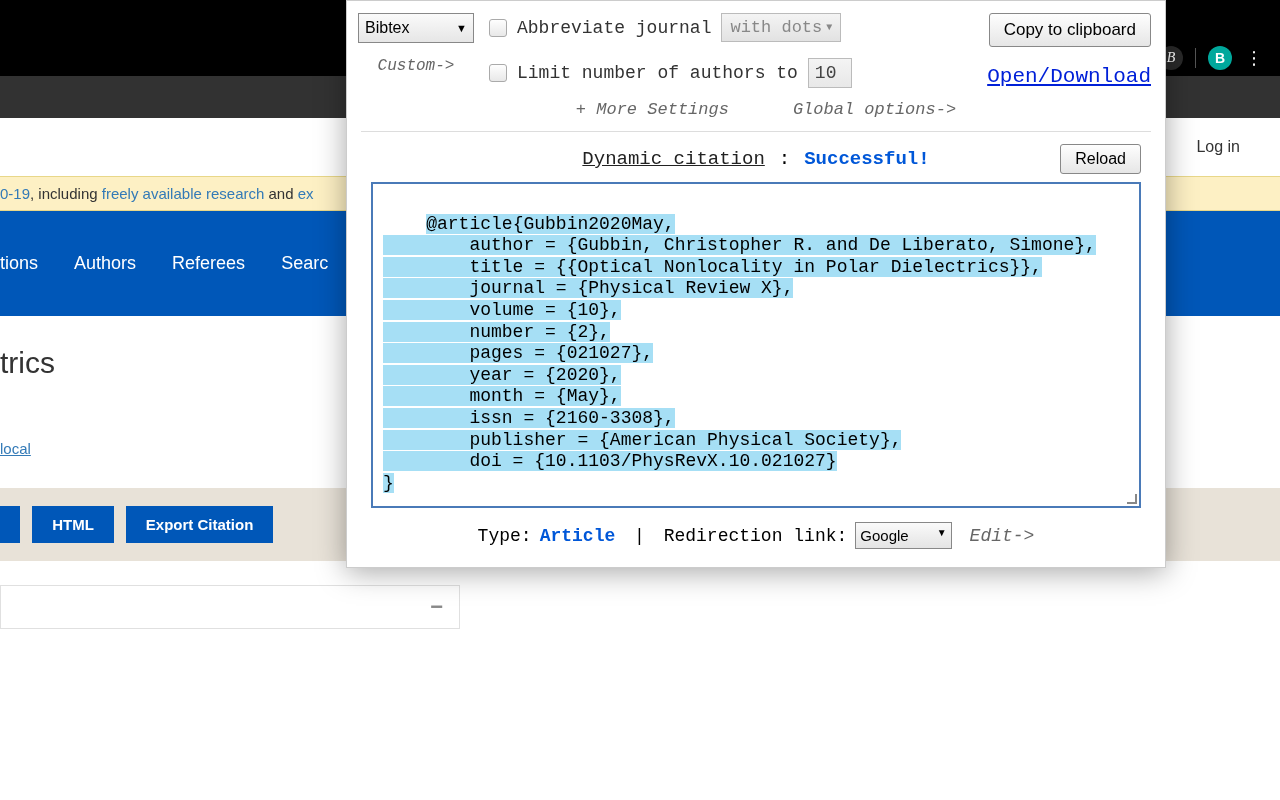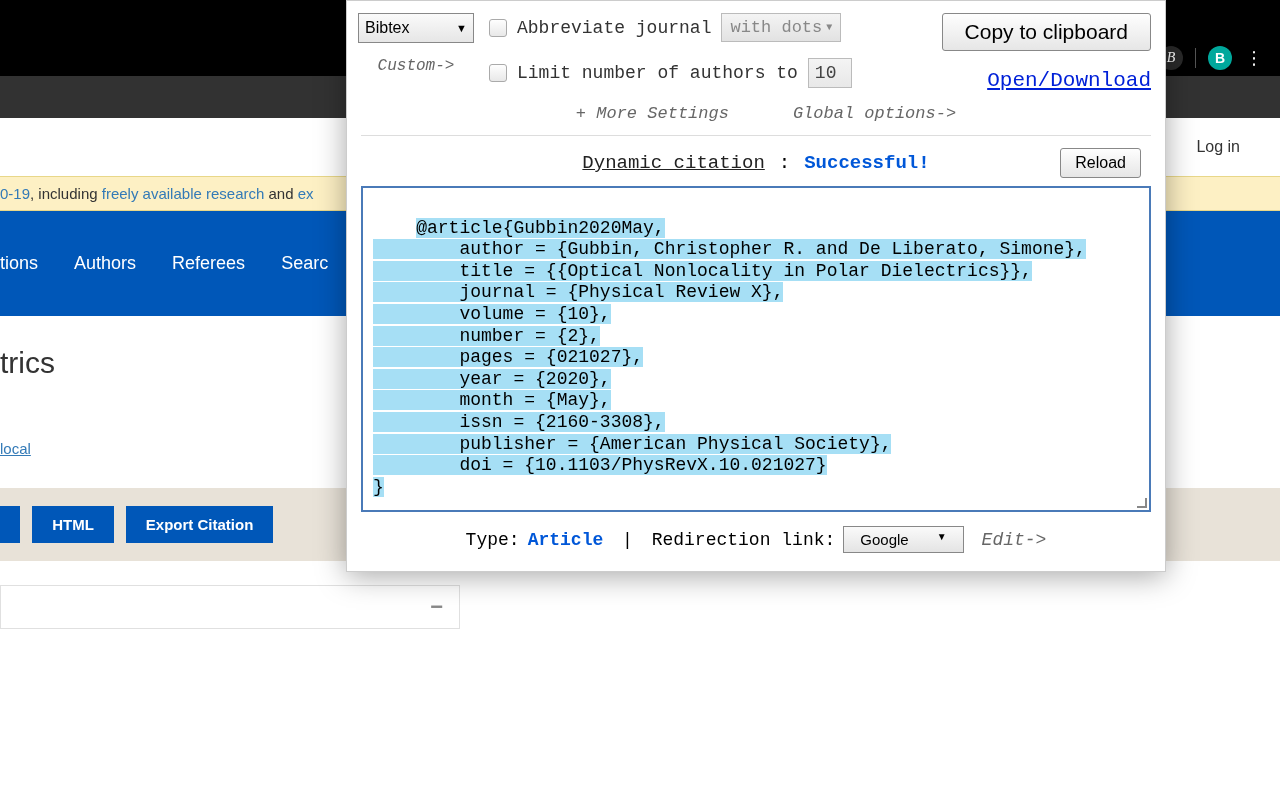--- a/index.html
+++ b/index.html
@@ -257,23 +257,23 @@
 .ext-right-col {
   display: flex;
   flex-direction: column;
   align-items: flex-end;
   gap: 18px;
 }
 .btn-std {
   background: linear-gradient(#fefefe, #e6e6e6);
   border: 1px solid #888;
   border-radius: 3px;
-  padding: 6px 22px;
+  padding: 6px 14px;
   font-family: Arial, sans-serif;
-  font-size: 21px;
+  font-size: 17px;
   cursor: pointer;
 }
 .open-download {
   color: #0020d8;
   text-decoration: underline;
   font-family: "Courier New", monospace;
   font-size: 21px;
 }
 .settings-row {
   display: flex;
@@ -317,21 +317,21 @@
   right: 24px;
   background: linear-gradient(#fefefe, #e6e6e6);
   border: 1px solid #888;
   border-radius: 3px;
   padding: 5px 14px;
   font-family: Arial, sans-serif;
   font-size: 16px;
   cursor: pointer;
 }
 .citation-box {
-  margin: 0 14px;
+  margin: 0 24px;
   border: 2px solid #4a7ab8;
   background: #fff;
   padding: 8px 10px;
   font-family: "Courier New", monospace;
   font-size: 18px;
   line-height: 1.2;
   white-space: pre;
   height: 326px;
   overflow: auto;
   position: relative;
@@ -363,21 +363,21 @@
   font-family: "Courier New", monospace;
   font-size: 18px;
 }
 .type-article {
   color: #0057d8;
   font-weight: bold;
 }
 .redirect-sel {
   border: 1px solid #888;
   background: linear-gradient(#fafafa, #e4e4e4);
-  padding: 4px 16px;
+  padding: 4px 4px;
   font-family: Arial, sans-serif;
   font-size: 15px;
   display: inline-flex;
   align-items: flex-start;
   gap: 28px;
 }
 .edit-link {
   font-style: italic;
   color: #666;
 }

